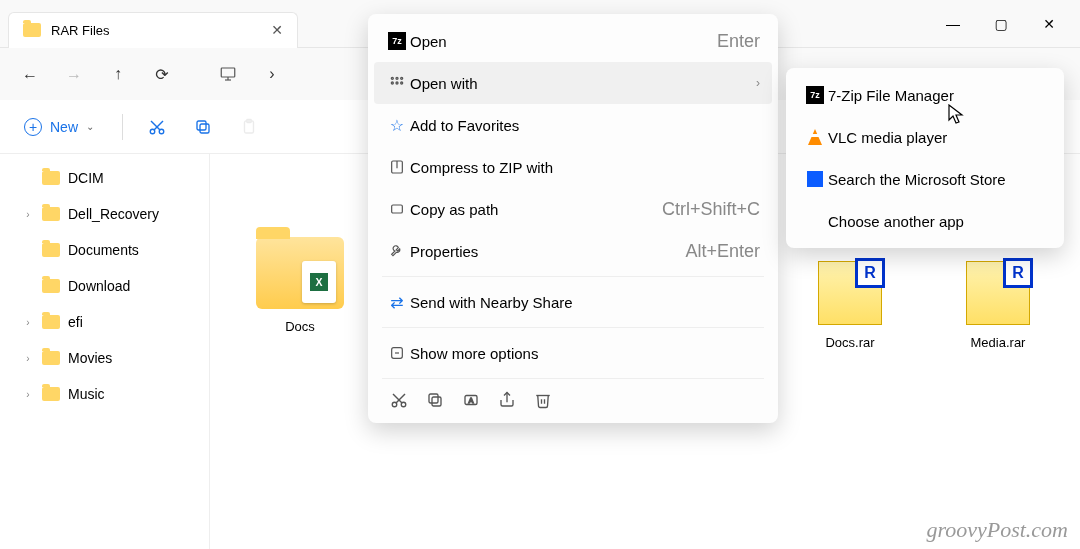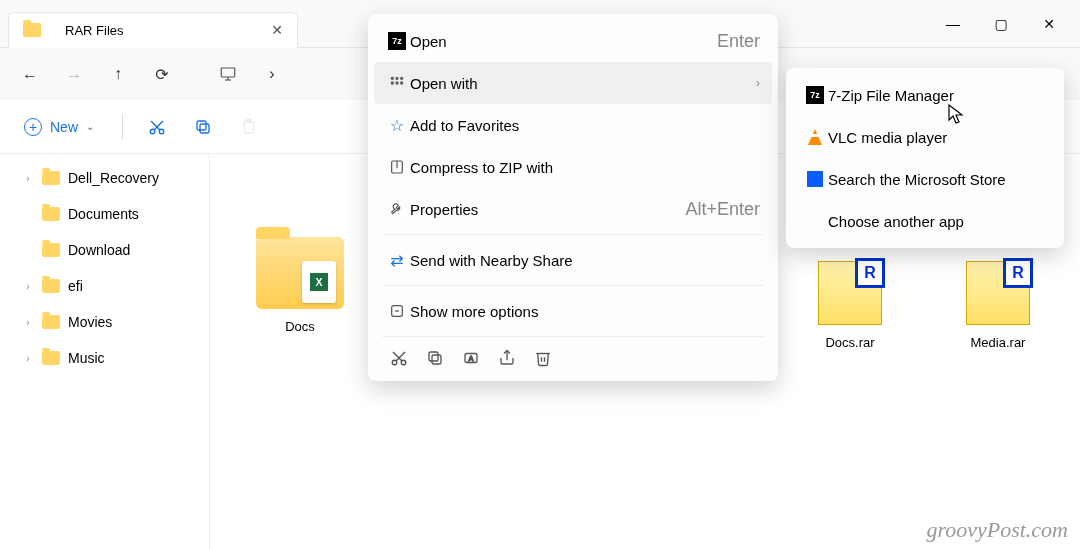--- a/index.html
+++ b/index.html
@@ -1,20 +1,20 @@
 <!DOCTYPE html>
 <html><head>
 <meta charset="utf-8">
 <style>
 * { box-sizing: border-box; margin: 0; padding: 0; font-family: "Segoe UI", sans-serif; }
 body { background: #fff; width: 1080px; height: 549px; overflow: hidden; position: relative; }
 
 
 .titlebar { height: 48px; display: flex; align-items: center; padding: 0 8px; background: #f9f9f9; border-bottom: 1px solid #e6e6e6;}
-.tab { display: flex; align-items: center; height: 36px; padding: 0 14px; background: #fff; border-radius: 6px 6px 0 0; gap: 24px; width: 290px; border: 1px solid #e6e6e6; border-bottom: none; position: relative; top: 6px;}
+.tab { display: flex; align-items: center; height: 36px; padding: 0 14px; background: #fff; border-radius: 6px 6px 0 0; gap: 10px; width: 290px; border: 1px solid #e6e6e6; border-bottom: none; position: relative; top: 6px;}
 .tab-icon { width: 18px; height: 14px; background: #ffd666; border-radius: 2px; position: relative; }
 .tab-icon::before { content:""; position:absolute; top:-3px; left:0; width:8px; height:3px; background:#ffd666; border-radius:2px 2px 0 0;}
 .tab-title { font-size: 13px; flex: 1; }
 .tab-close { font-size: 14px; color: #555; cursor: pointer; }
 .window-controls { margin-left: auto; display: flex; gap: 2px; }
 .window-btn { width: 46px; height: 32px; display: flex; align-items: center; justify-content: center; font-size: 14px; }
 
 
 .navbar { height: 52px; display: flex; align-items: center; padding: 0 10px; gap: 4px; background: #f9f9f9; }
 .nav-btn { width: 40px; height: 40px; display: flex; align-items: center; justify-content: center; border-radius: 4px; color: #333; font-size: 16px;}
@@ -138,20 +138,25 @@
   <div class="cmd-icon dis">
     <svg width="18" height="18" viewBox="0 0 24 24" fill="none" stroke="#888" stroke-width="1.8">
         <rect x="6" y="4" width="12" height="16" rx="2"></rect>
         <rect x="9" y="2" width="6" height="4" rx="1"></rect>
       </svg>
   </div>
 </div>
 
 <div class="body">
   <div class="sidebar">
+    <div class="tree-item">
+        <span class="tree-chev"></span>
+        <span class="folder-icon"></span>
+        <span>DCIM</span>
+      </div>
     <div class="tree-item">
         <span class="tree-chev">›</span>
         <span class="folder-icon"></span>
         <span>Dell_Recovery</span>
       </div>
     <div class="tree-item">
         <span class="tree-chev"></span>
         <span class="folder-icon"></span>
         <span>Documents</span>
       </div>
@@ -236,20 +241,29 @@
         <svg width="16" height="16" viewBox="0 0 24 24" fill="none" stroke="#555" stroke-width="1.8">
           <rect x="4" y="3" width="16" height="18" rx="2"></rect>
           <line x1="12" y1="3" x2="12" y2="14"></line>
         </svg>
       </span>
     <span class="ctx-label">Compress to ZIP with</span>
   </div>
   <div class="ctx-row">
     <span class="ctx-icon">
         <svg width="16" height="16" viewBox="0 0 24 24" fill="none" stroke="#555" stroke-width="1.8">
+          <rect x="4" y="6" width="16" height="12" rx="2"></rect>
+        </svg>
+      </span>
+    <span class="ctx-label">Copy as path</span>
+    <span class="ctx-accel">Ctrl+Shift+C</span>
+  </div>
+  <div class="ctx-row">
+    <span class="ctx-icon">
+        <svg width="16" height="16" viewBox="0 0 24 24" fill="none" stroke="#555" stroke-width="1.8">
           <path d="M14 7a4 4 0 1 0-5 5l-5 5 2 2 5-5a4 4 0 0 0 5-5l-3 3-2-2 3-3z"></path>
         </svg>
       </span>
     <span class="ctx-label">Properties</span>
     <span class="ctx-accel">Alt+Enter</span>
   </div>
   <div class="ctx-sep"></div>
   <div class="ctx-row">
     <span class="ctx-icon" style="color:#1a73e8;">⇄</span>
     <span class="ctx-label">Send with Nearby Share</span>

